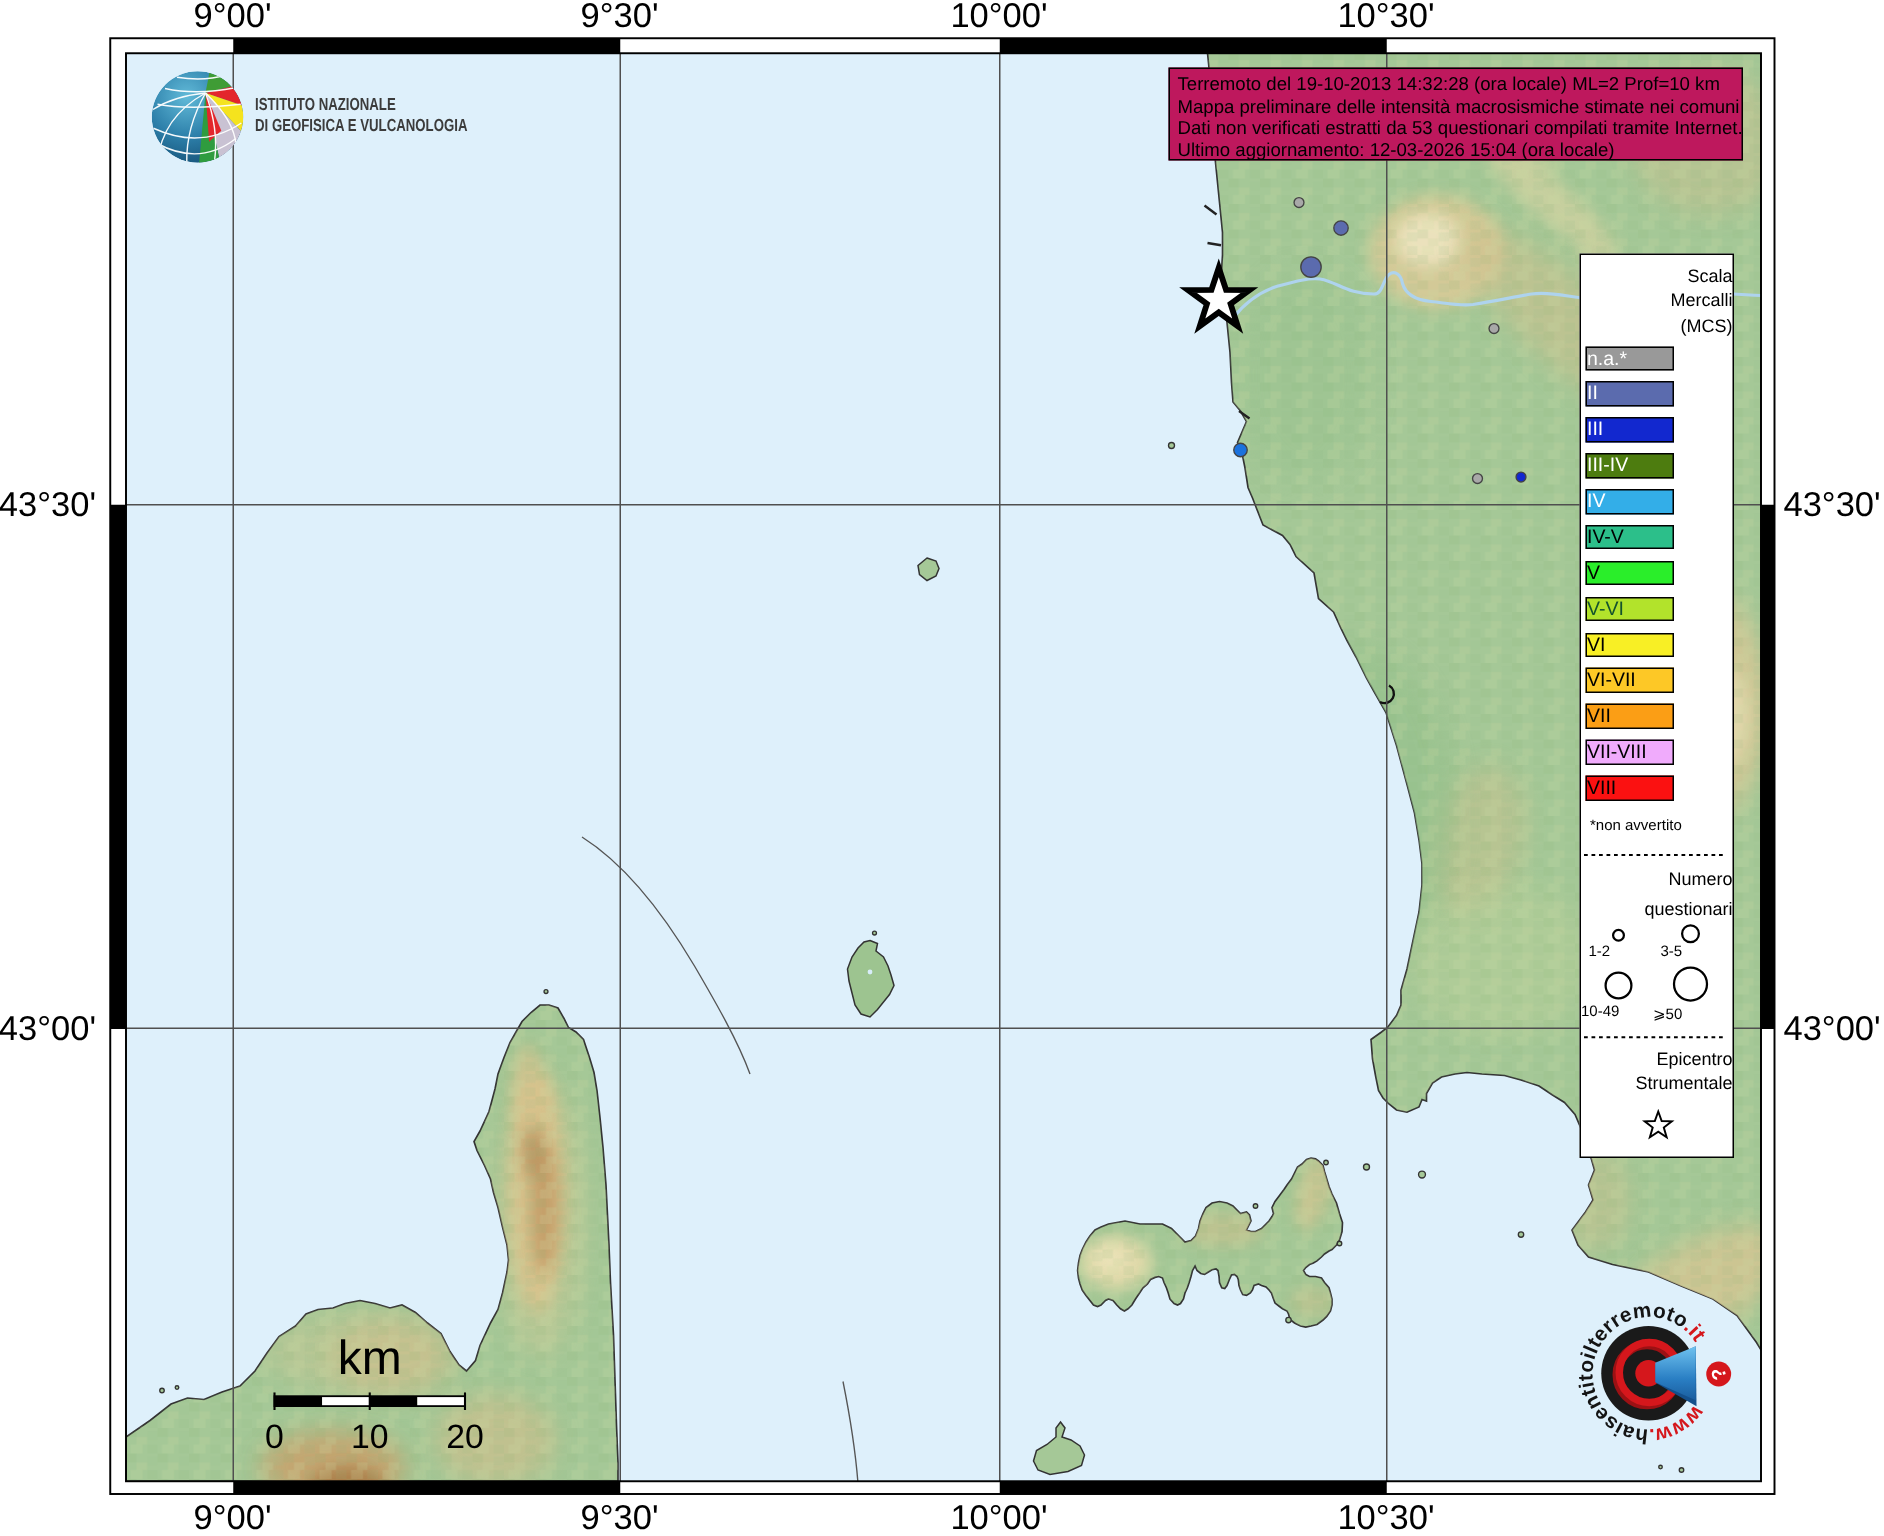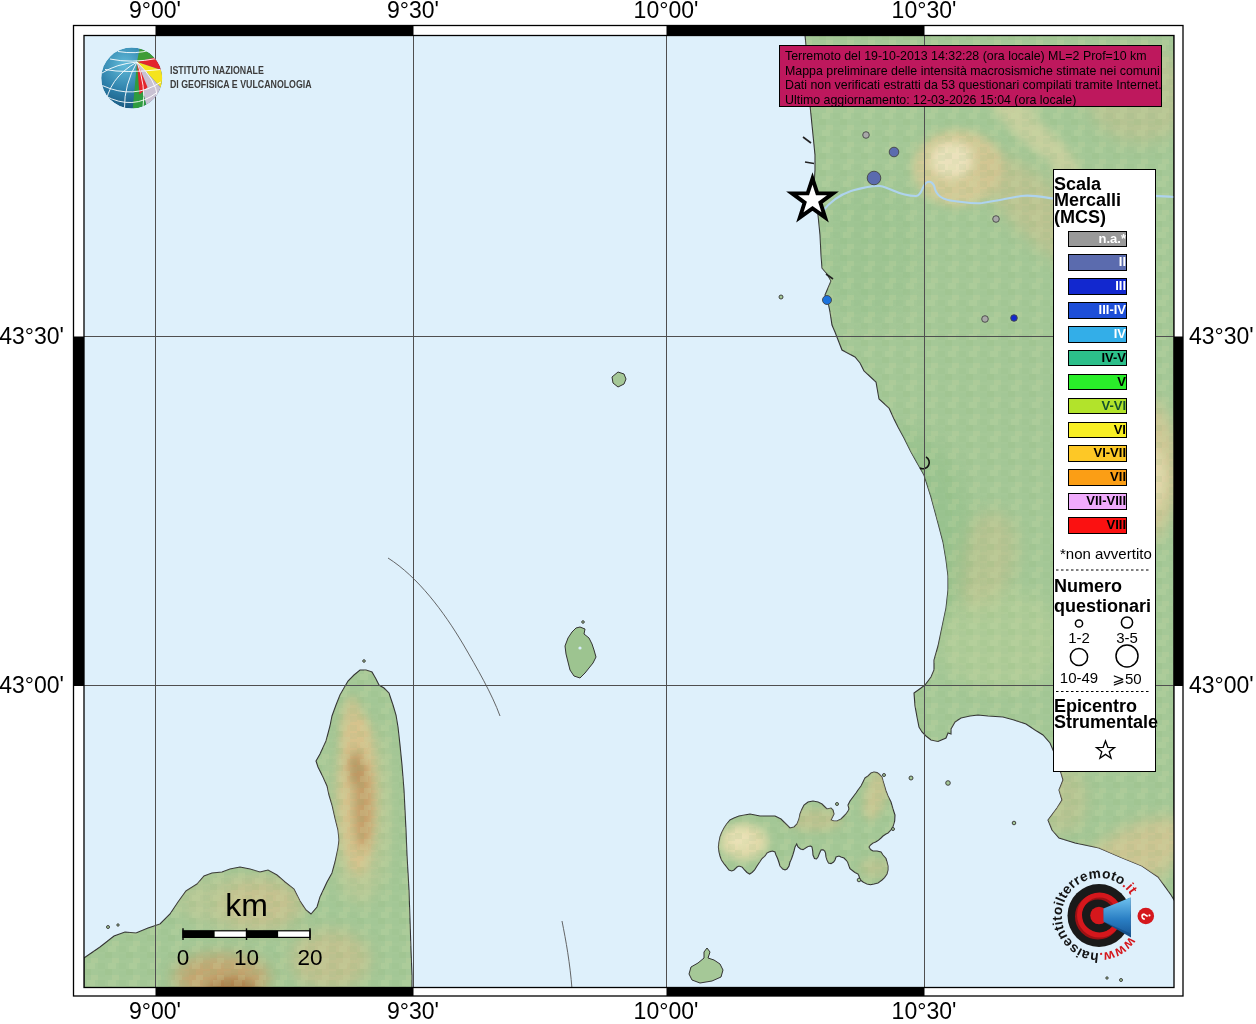--- a/index.html
+++ b/index.html
@@ -1,24 +1,24 @@
 <!DOCTYPE html>
 <html><head>
 <meta charset="utf-8">
 <style>
 html,body{margin:0;padding:0}
 body{width:1256px;height:1024px;position:relative;font-family:"Liberation Sans",sans-serif;background:#fff;overflow:hidden;opacity:0.999}
 .abs{position:absolute}
 .coord{position:absolute;font-size:23px;color:#000;white-space:nowrap}
 #titlebox{position:absolute;left:779px;top:45px;width:376px;height:57px;background:#be185d;border:1px solid #000;font-size:12.4px;line-height:14.6px;padding:3px 0 0 5px;overflow:hidden;white-space:nowrap}
 #legend{position:absolute;left:1053px;top:169px;width:101px;height:601px;background:#fff;border:1px solid #000}
-.lgtitle{position:absolute;width:100%;text-align:left;font-weight:bold;font-size:18px;line-height:16.3px}
-.lgbox{position:absolute;left:14px;width:57px;height:14.5px;border:1px solid #000;text-align:right;font-weight:bold;font-size:13px;line-height:14.5px}
-.lgsmall{position:absolute;font-size:15px}
-.ctr{text-align:center}
+.lgtitle{position:absolute;width:100%;text-align:right;font-weight:normal;font-size:12px;line-height:16.3px}
+.lgbox{position:absolute;left:3px;width:57px;height:14.5px;border:1px solid #000;text-align:left;font-weight:normal;font-size:13px;line-height:14.5px}
+.lgsmall{position:absolute;font-size:10px}
+.ctr{text-align:left}
 </style>
 </head>
 <body>
 <svg id="map" width="1256" height="1024" style="position:absolute;left:0;top:0">
 <defs>
 <clipPath id="mapclip">
         <rect x="84" y="35.5" width="1090" height="952"></rect>
       </clipPath>
 <filter id="bl5" x="-60%" y="-60%" width="220%" height="220%">
         <feGaussianBlur stdDeviation="5"></feGaussianBlur>
@@ -243,21 +243,21 @@
 </g>
 </svg>
 
 <div id="titlebox">Terremoto del 19-10-2013 14:32:28 (ora locale) ML=2 Prof=10 km<br>Mappa preliminare delle intensità macrosismiche stimate nei comuni<br>Dati non verificati estratti da 53 questionari compilati tramite Internet.<br>Ultimo aggiornamento: 12-03-2026 15:04 (ora locale)</div>
 
 <div id="legend">
 <div class="lgtitle" style="top:6px">Scala<br>Mercalli<br>(MCS)</div>
 <div class="lgbox" style="top:60.5px;background:#999999;color:#fff">n.a.*</div>
 <div class="lgbox" style="top:84.4px;background:#5b6bae;color:#fff">II</div>
 <div class="lgbox" style="top:108.3px;background:#1228cf;color:#ffffff">III</div>
-<div class="lgbox" style="top:132.1px;background:#1d4ed8;color:#fff">III-IV</div>
+<div class="lgbox" style="top:132.1px;background:#4d7c0f;color:#fff">III-IV</div>
 <div class="lgbox" style="top:156px;background:#33aee8;color:#fff">IV</div>
 <div class="lgbox" style="top:179.9px;background:#2cbf8a;color:#000">IV-V</div>
 <div class="lgbox" style="top:203.8px;background:#2aee2a;color:#000">V</div>
 <div class="lgbox" style="top:227.6px;background:#b2e32b;color:#14532d">V-VI</div>
 <div class="lgbox" style="top:251.5px;background:#f8ef25;color:#000">VI</div>
 <div class="lgbox" style="top:275.4px;background:#fdc826;color:#000">VI-VII</div>
 <div class="lgbox" style="top:299.2px;background:#fb9e15;color:#000">VII</div>
 <div class="lgbox" style="top:323.1px;background:#f0abfc;color:#000">VII-VIII</div>
 <div class="lgbox" style="top:347px;background:#fb1111;color:#000">VIII</div>
 <div class="lgsmall" style="left:6px;top:375px">*non avvertito</div>

